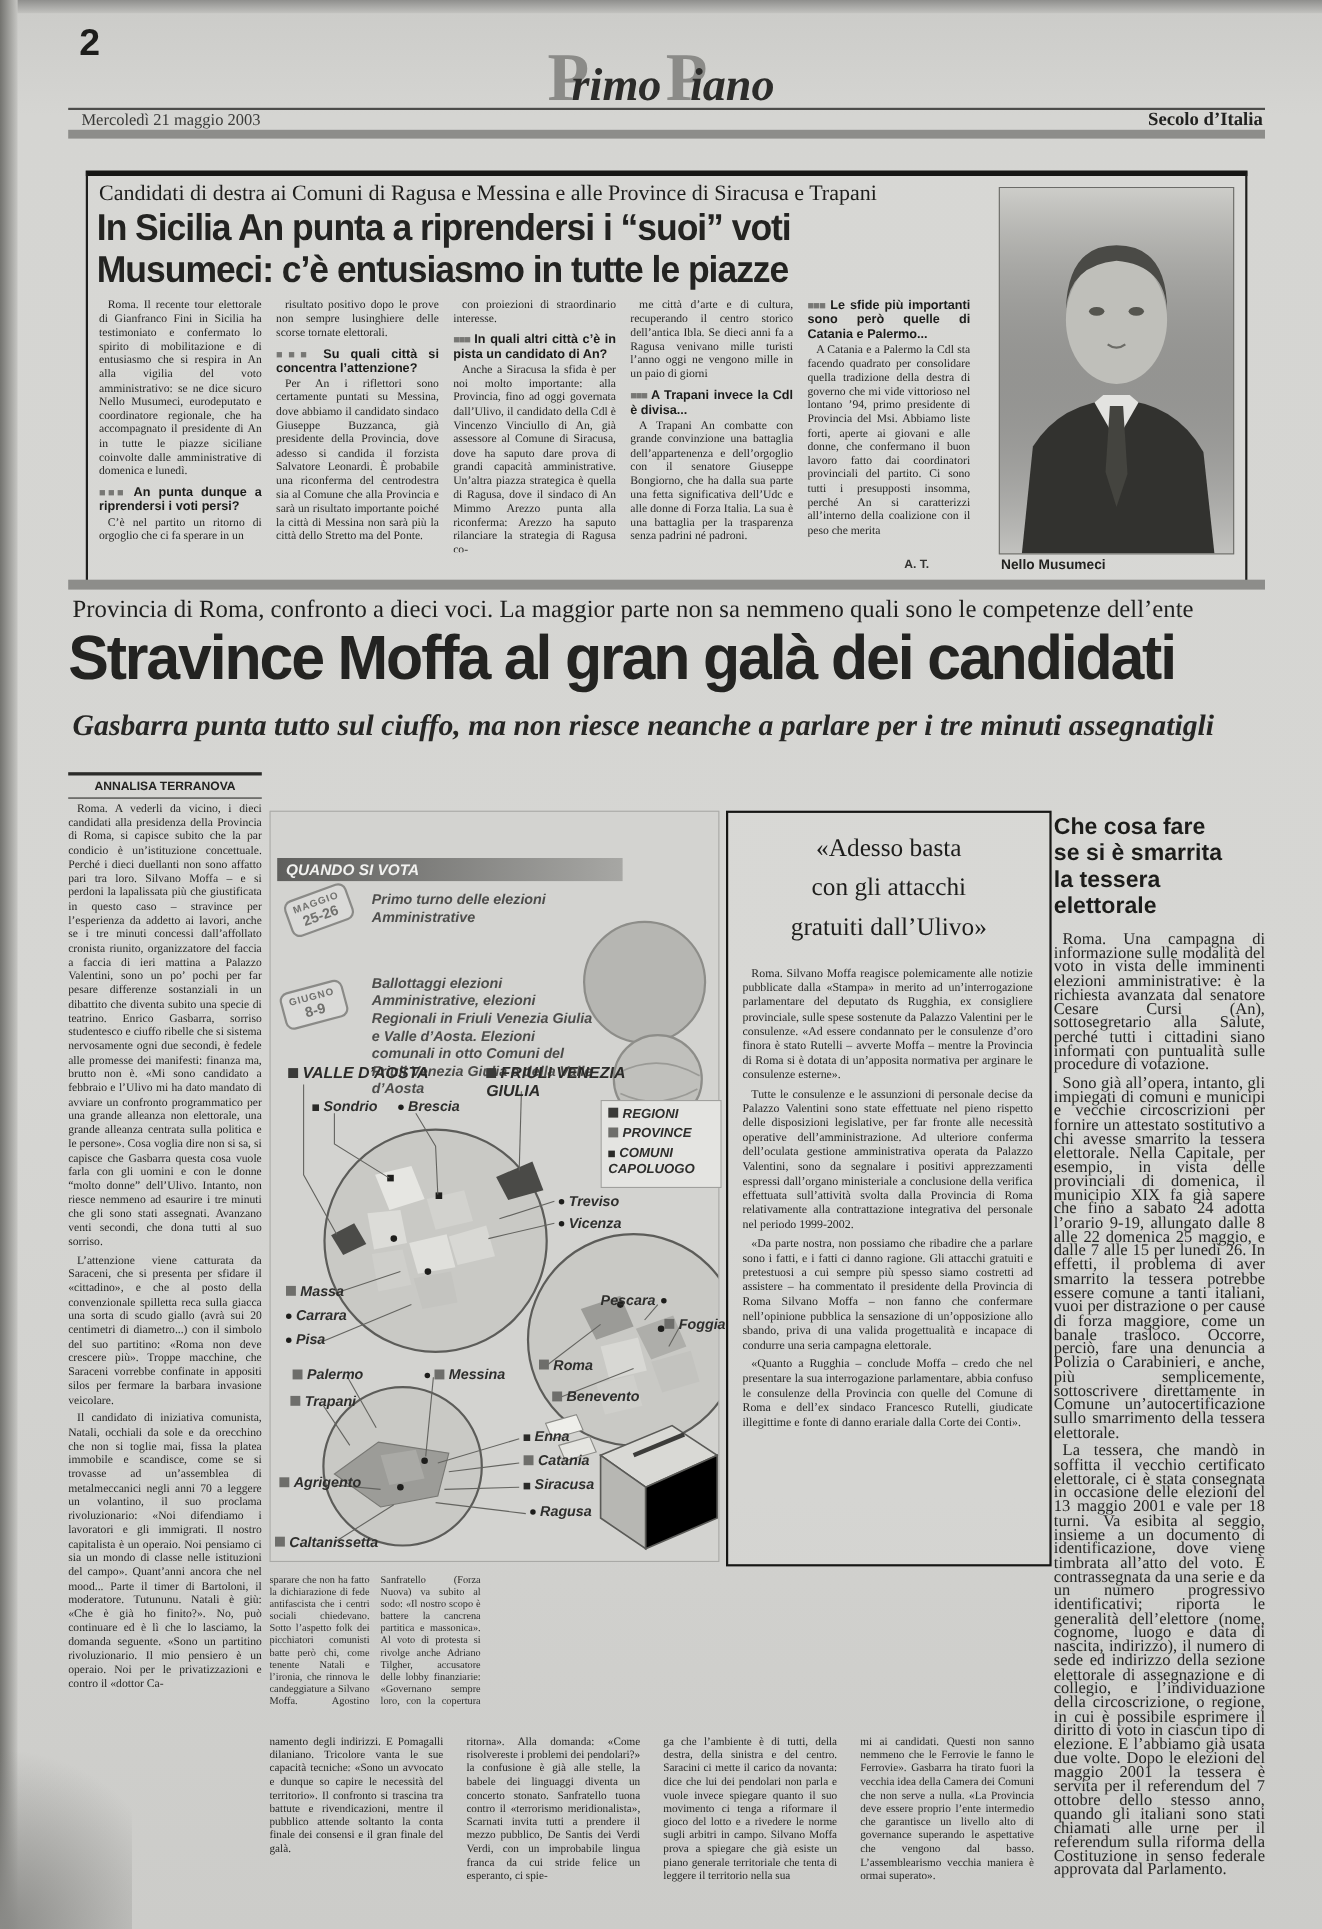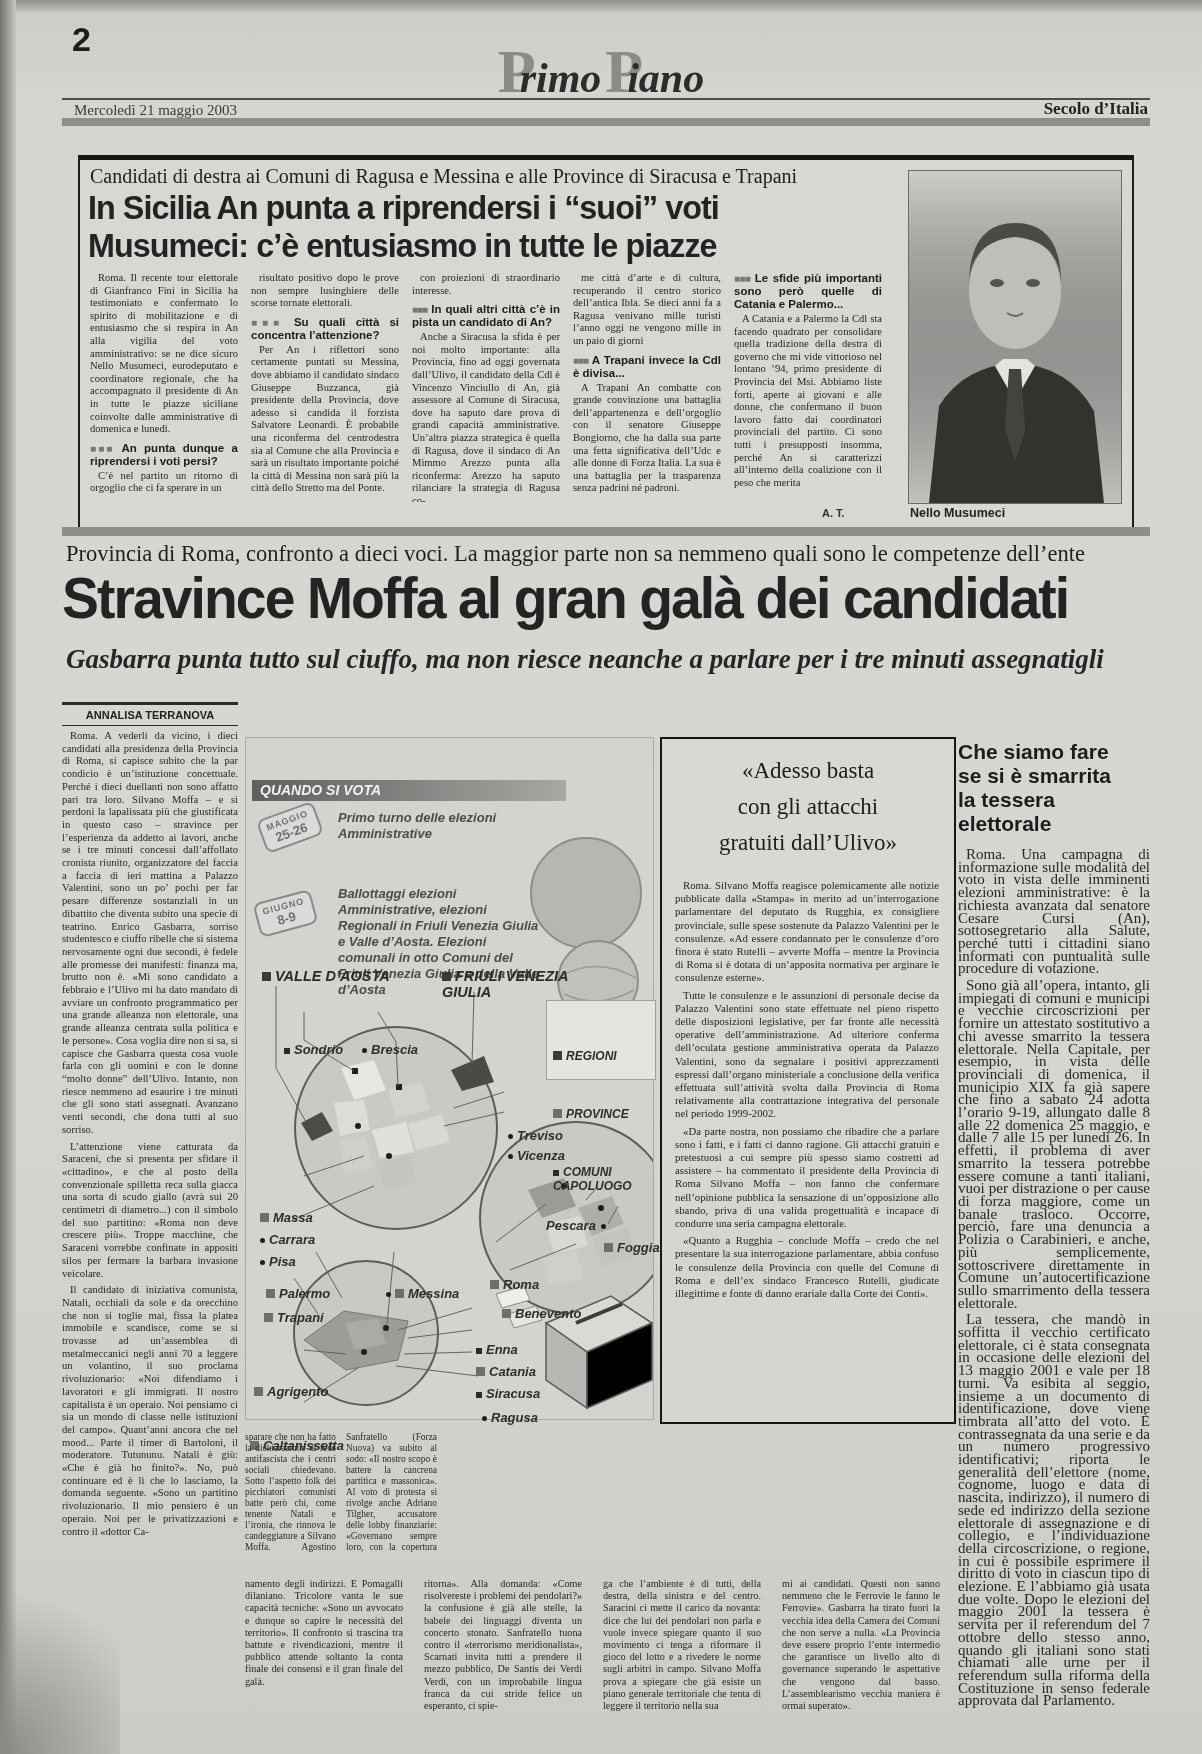--- a/index.html
+++ b/index.html
@@ -49,21 +49,21 @@
             letter-spacing:1px;color:#71716e;text-align:center;line-height:26px;}
   .ig-when{left:6px;top:42px;width:306px;height:21px;background:linear-gradient(90deg,#5f5f5d,#a7a7a4);
            font-family:"Liberation Sans",sans-serif;font-weight:bold;font-style:italic;font-size:14px;
            color:#f1f1ef;padding-left:8px;line-height:21px;}
   .stamp{border:2px solid #8a8a87;border-radius:8px;color:#70706d;text-align:center;
          font-family:"Liberation Sans",sans-serif;font-weight:bold;padding:3px 6px;background:rgba(230,230,227,.4);}
   .stamp .m{font-size:9px;letter-spacing:1px;display:block;}
   .stamp .d{font-size:13px;display:block;}
   .ev{font-family:"Liberation Sans",sans-serif;font-weight:bold;font-style:italic;font-size:13px;line-height:16px;color:#4c4c4a;}
   .rh{font-family:"Liberation Sans",sans-serif;font-weight:bold;font-style:italic;font-size:14.5px;color:#2b2b29;}
-  .city{font-family:"Liberation Sans",sans-serif;font-weight:bold;font-style:italic;font-size:13px;color:#2e2e2c;white-space:nowrap;margin-top:44px;}
+  .city{font-family:"Liberation Sans",sans-serif;font-weight:bold;font-style:italic;font-size:13px;color:#2e2e2c;white-space:nowrap;}
   .mk{display:inline-block;width:9px;height:9px;background:#6e6e6b;margin-right:4px;}
   .mk.dark{background:#3a3a38;}
   .mk.sm{width:6px;height:6px;background:#2a2a28;}
   .dot{display:inline-block;width:5px;height:5px;border-radius:50%;background:#1d1d1b;margin:0 4px 1px 0;}
   .legend{left:300px;top:262px;width:102px;height:74px;background:#e4e4e1;border:1px solid #a0a09d;padding:4px 0 0 6px;}
   .legend .city{font-size:12px;display:block;margin-bottom:4px;}
   
   .mbox{left:660px;top:737px;width:292px;height:683px;border:2.5px solid #161614;background:rgba(223,223,220,.3);}
   .mh{width:100%;text-align:center;font-size:23px;line-height:36px;color:#1d1d1b;}
   .mbody{left:13px;top:140px;width:264px;height:528px;font-size:10.8px;line-height:13.2px;text-align:justify;color:#262624;overflow:hidden;}
@@ -288,21 +288,21 @@
     <div class="abs mh" style="top:86px;">gratuiti dall’Ulivo»</div>
     <div class="abs mbody txt">
       <p>Roma. Silvano Moffa reagisce polemicamente alle notizie pubblicate dalla «Stampa» in merito ad un’interrogazione parlamentare del deputato ds Rugghia, ex consigliere provinciale, sulle spese sostenute da Palazzo Valentini per le consulenze. «Ad essere condannato per le consulenze d’oro finora è stato Rutelli – avverte Moffa – mentre la Provincia di Roma si è dotata di un’apposita normativa per arginare le consulenze esterne».</p>
       <p>Tutte le consulenze e le assunzioni di personale decise da Palazzo Valentini sono state effettuate nel pieno rispetto delle disposizioni legislative, per far fronte alle necessità operative dell’amministrazione. Ad ulteriore conferma dell’oculata gestione amministrativa operata da Palazzo Valentini, sono da segnalare i positivi apprezzamenti espressi dall’organo ministeriale a conclusione della verifica effettuata sull’attività svolta dalla Provincia di Roma relativamente alla contrattazione integrativa del personale nel periodo 1999-2002.</p>
       <p>«Da parte nostra, non possiamo che ribadire che a parlare sono i fatti, e i fatti ci danno ragione. Gli attacchi gratuiti e pretestuosi a cui sempre più spesso siamo costretti ad assistere – ha commentato il presidente della Provincia di Roma Silvano Moffa – non fanno che confermare nell’opinione pubblica la sensazione di un’opposizione allo sbando, priva di una valida progettualità e incapace di condurre una seria campagna elettorale.</p>
       <p>«Quanto a Rugghia – conclude Moffa – credo che nel presentare la sua interrogazione parlamentare, abbia confuso le consulenze della Provincia con quelle del Comune di Roma e dell’ex sindaco Francesco Rutelli, giudicate illegittime e fonte di danno erariale dalla Corte dei Conti».</p>
     </div>
   </div>
 
   <div class="abs ts-title">
-    <div>Che siamo fare</div>
+    <div>Che cosa fare</div>
     <div>se si è smarrita</div>
     <div>la tessera</div>
     <div>elettorale</div>
   </div>
   <div class="abs ts-body txt">
     <p>Roma. Una campagna di informazione sulle modalità del voto in vista delle imminenti elezioni amministrative: è la richiesta avanzata dal senatore Cesare Cursi (An), sottosegretario alla Salute, perché tutti i cittadini siano informati con puntualità sulle procedure di votazione.</p>
     <p>Sono già all’opera, intanto, gli impiegati di comuni e municipi e vecchie circoscrizioni per fornire un attestato sostitutivo a chi avesse smarrito la tessera elettorale. Nella Capitale, per esempio, in vista delle provinciali di domenica, il municipio XIX fa già sapere che fino a sabato 24 adotta l’orario 9-19, allungato dalle 8 alle 22 domenica 25 maggio, e dalle 7 alle 15 per lunedì 26. In effetti, il problema di aver smarrito la tessera potrebbe essere comune a tanti italiani, vuoi per distrazione o per cause di forza maggiore, come un banale trasloco. Occorre, perciò, fare una denuncia a Polizia o Carabinieri, e anche, più semplicemente, sottoscrivere direttamente in Comune un’autocertificazione sullo smarrimento della tessera elettorale.</p>
     <p>La tessera, che mandò in soffitta il vecchio certificato elettorale, ci è stata consegnata in occasione delle elezioni del 13 maggio 2001 e vale per 18 turni. Va esibita al seggio, insieme a un documento di identificazione, dove viene timbrata all’atto del voto. È contrassegnata da una serie e da un numero progressivo identificativi; riporta le generalità dell’elettore (nome, cognome, luogo e data di nascita, indirizzo), il numero di sede ed indirizzo della sezione elettorale di assegnazione e di collegio, e l’individuazione della circoscrizione, o regione, in cui è possibile esprimere il diritto di voto in ciascun tipo di elezione. E l’abbiamo già usata due volte. Dopo le elezioni del maggio 2001 la tessera è servita per il referendum del 7 ottobre dello stesso anno, quando gli italiani sono stati chiamati alle urne per il referendum sulla riforma della Costituzione in senso federale approvata dal Parlamento.</p>
   </div>
 

